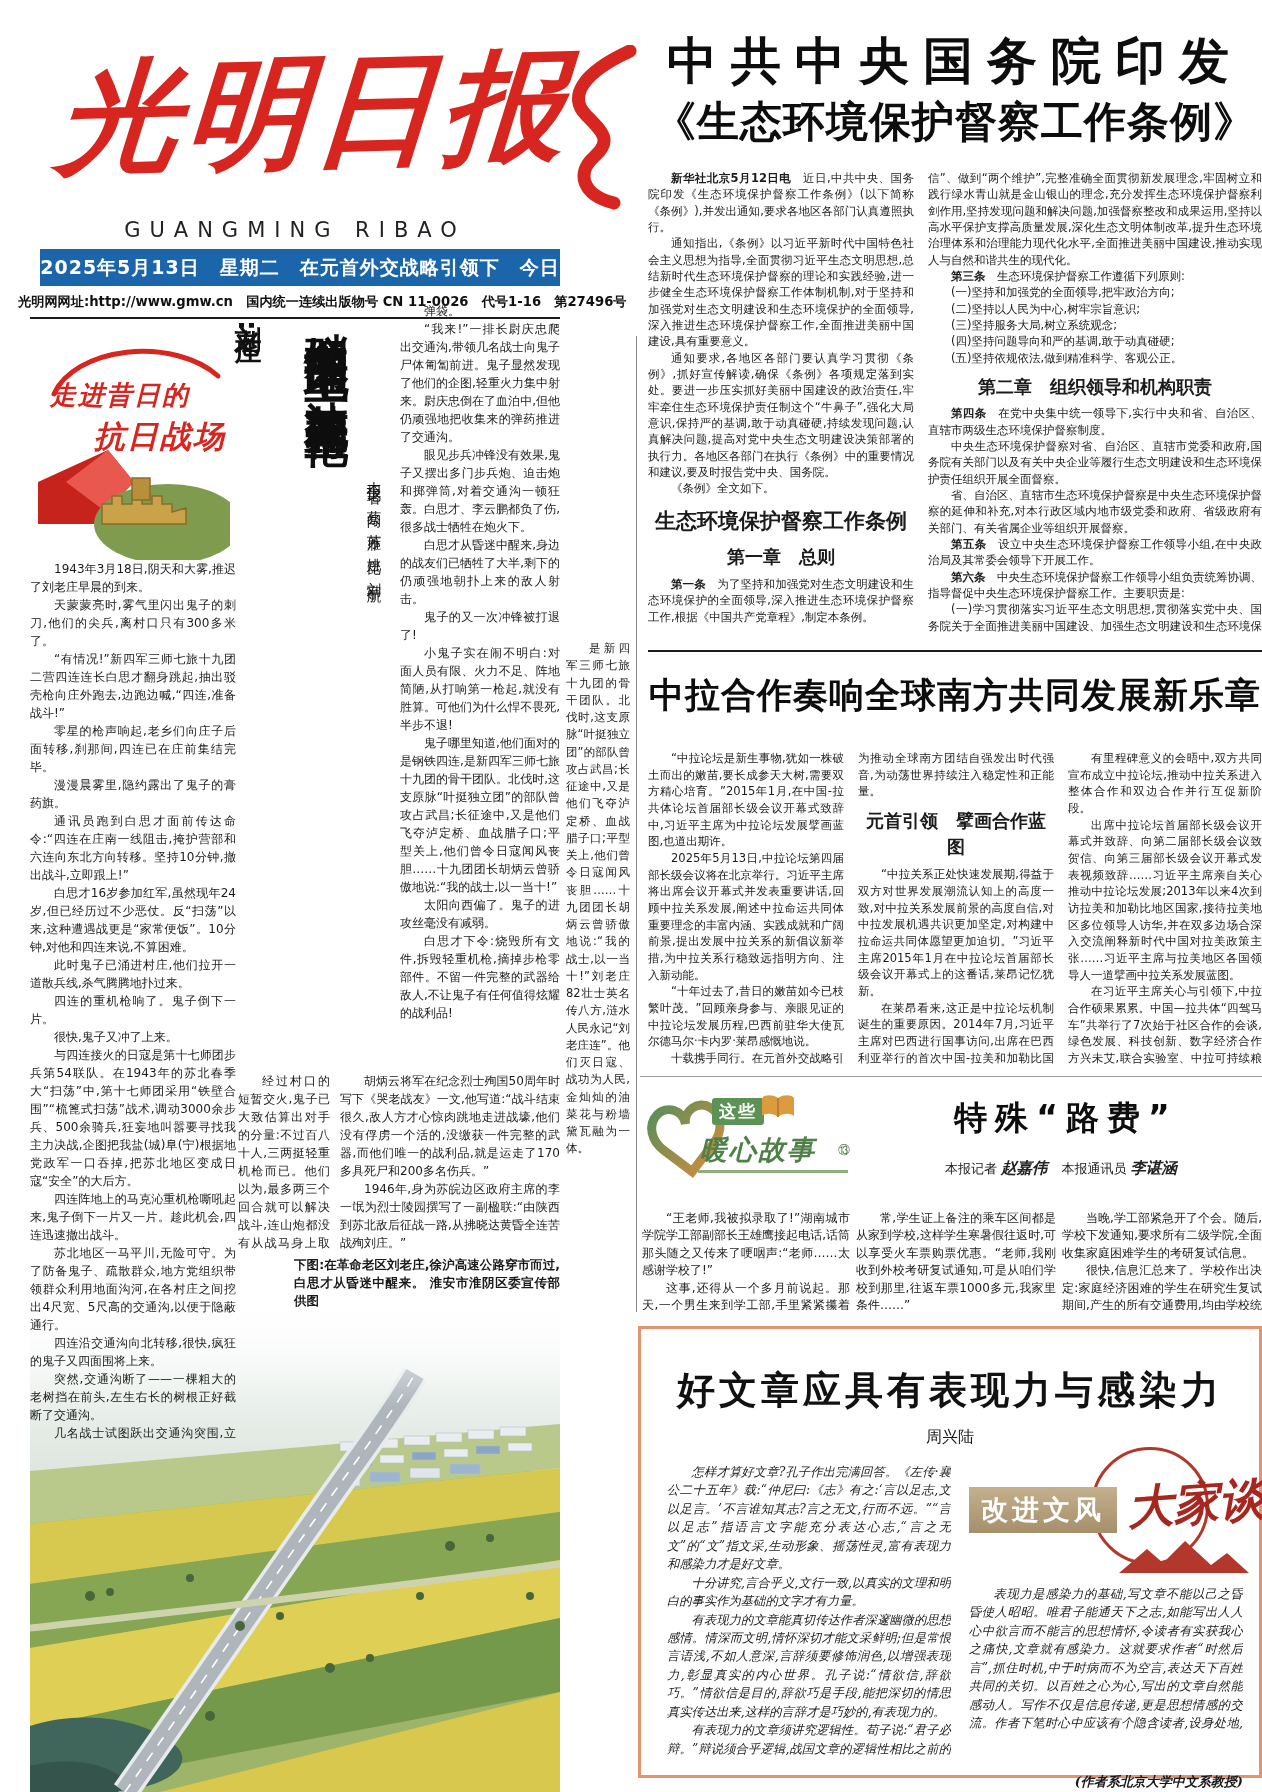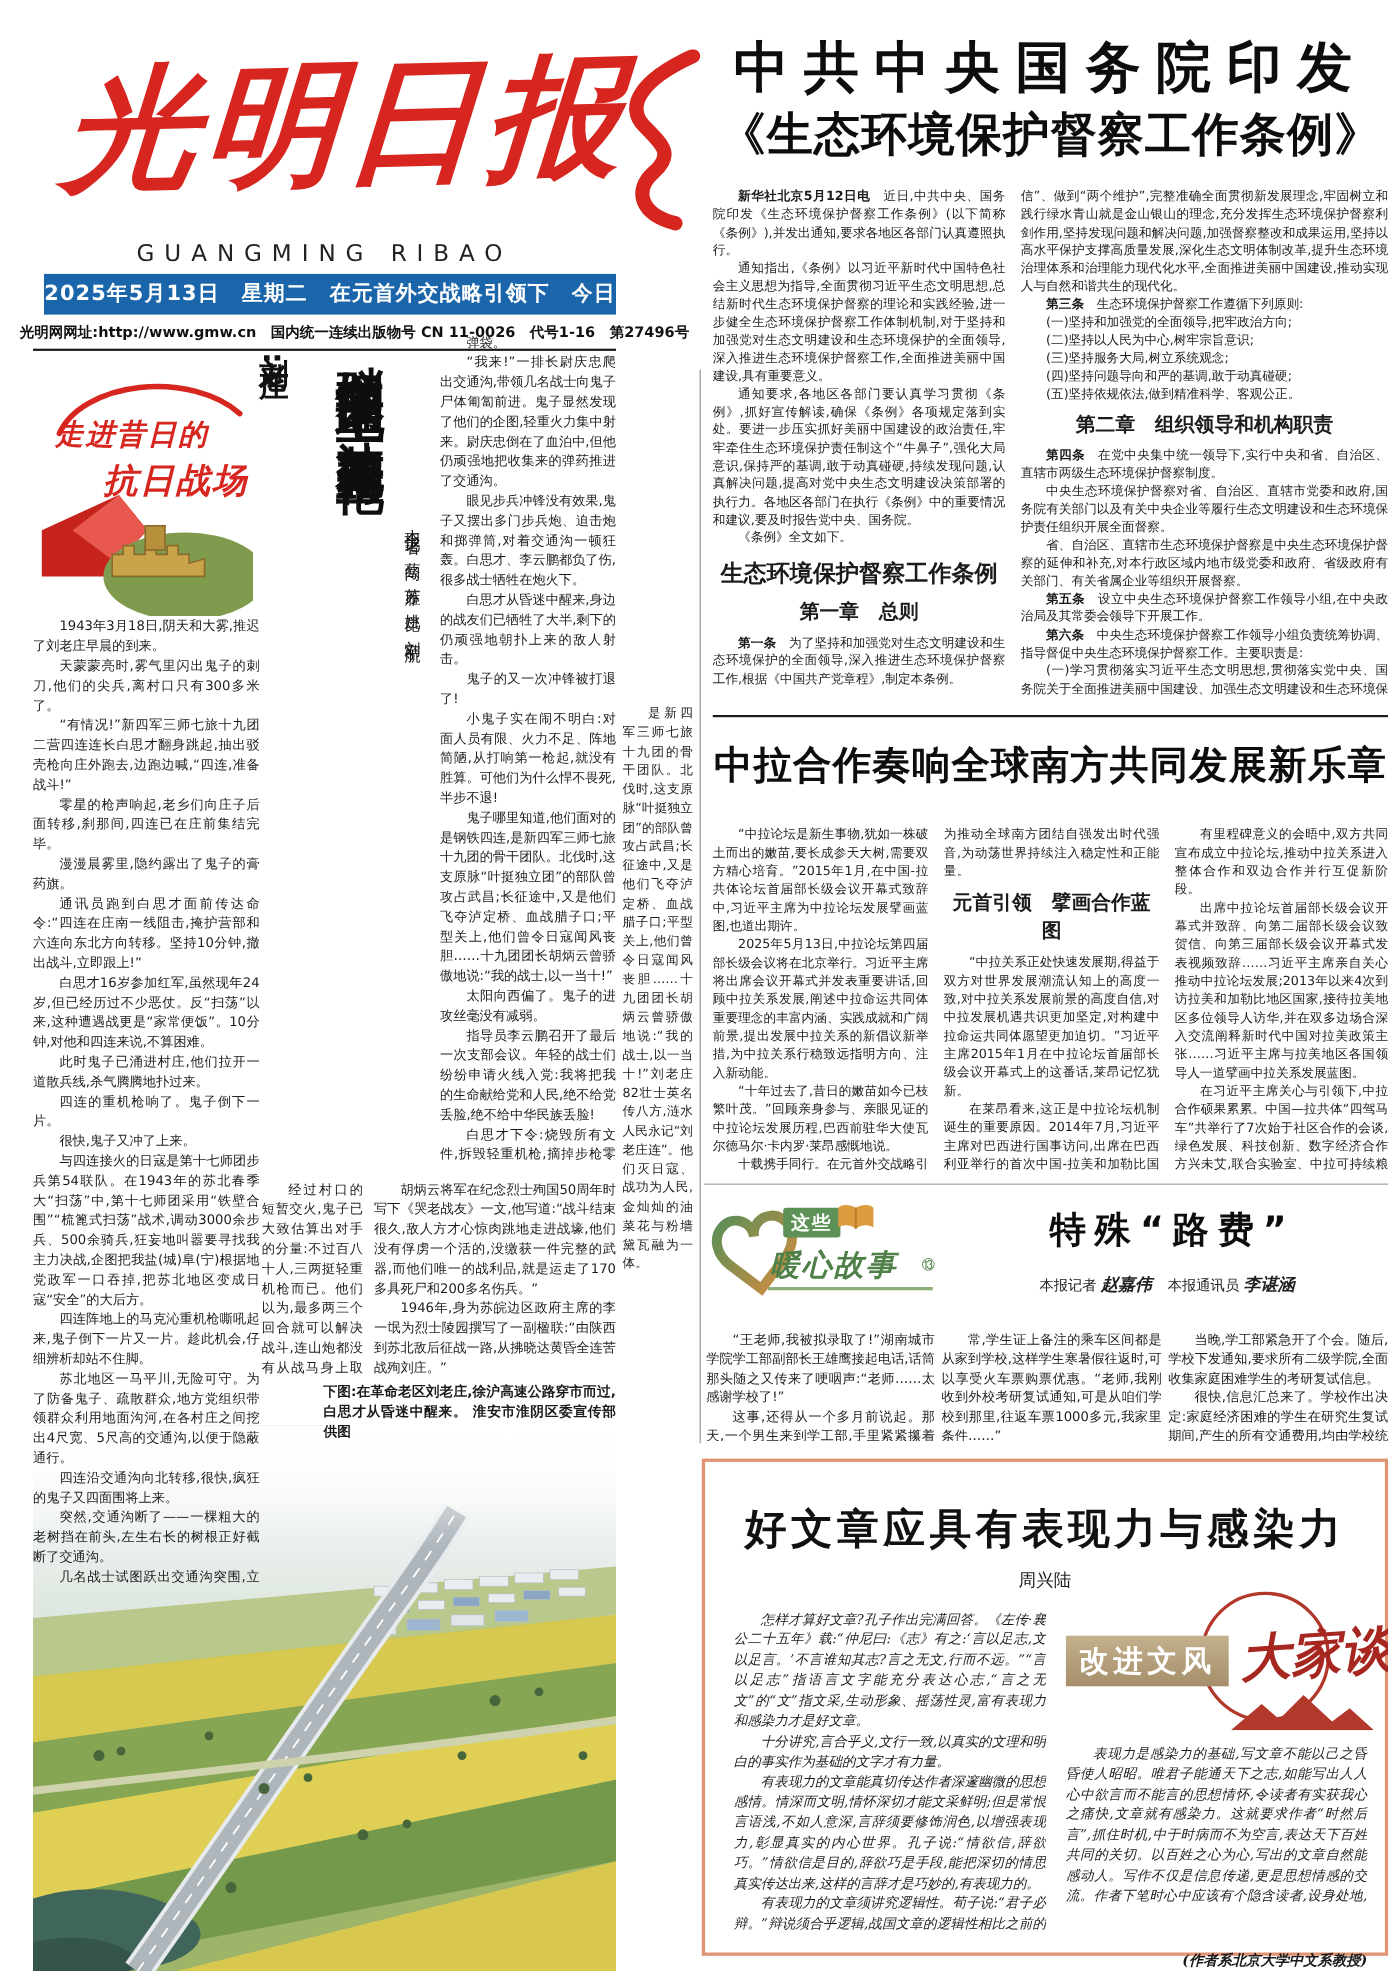--- a/index.html
+++ b/index.html
@@ -93,36 +93,35 @@
       <p>天蒙蒙亮时,雾气里闪出鬼子的刺刀,他们的尖兵,离村口只有300多米了。</p>
       <p>“有情况!”新四军三师七旅十九团二营四连连长白思才翻身跳起,抽出驳壳枪向庄外跑去,边跑边喊,“四连,准备战斗!”</p>
       <p>零星的枪声响起,老乡们向庄子后面转移,刹那间,四连已在庄前集结完毕。</p>
       <p>漫漫晨雾里,隐约露出了鬼子的膏药旗。</p>
       <p>通讯员跑到白思才面前传达命令:“四连在庄南一线阻击,掩护营部和六连向东北方向转移。坚持10分钟,撤出战斗,立即跟上!”</p>
       <p>白思才16岁参加红军,虽然现年24岁,但已经历过不少恶仗。反“扫荡”以来,这种遭遇战更是“家常便饭”。10分钟,对他和四连来说,不算困难。</p>
       <p>此时鬼子已涌进村庄,他们拉开一道散兵线,杀气腾腾地扑过来。</p>
       <p>四连的重机枪响了。鬼子倒下一片。</p>
       <p>很快,鬼子又冲了上来。</p>
       <p>与四连接火的日寇是第十七师团步兵第54联队。在1943年的苏北春季大“扫荡”中,第十七师团采用“铁壁合围”“梳篦式扫荡”战术,调动3000余步兵、500余骑兵,狂妄地叫嚣要寻找我主力决战,企图把我盐(城)阜(宁)根据地党政军一口吞掉,把苏北地区变成日寇“安全”的大后方。</p>
-      <p>四连阵地上的马克沁重机枪嘶吼起来,鬼子倒下一片又一片。趁此机会,仔细辨析却站不住脚。</p>
+      <p>四连阵地上的马克沁重机枪嘶吼起来,鬼子倒下一片又一片。趁此机会,四连迅速撤出战斗。</p>
       <p>苏北地区一马平川,无险可守。为了防备鬼子、疏散群众,地方党组织带领群众利用地面沟河,在各村庄之间挖出4尺宽、5尺高的交通沟,以便于隐蔽通行。</p>
       <p>四连沿交通沟向北转移,很快,疯狂的鬼子又四面围将上来。</p>
       <p>突然,交通沟断了——一棵粗大的老树挡在前头,左生右长的树根正好截断了交通沟。</p>
       <p>几名战士试图跃出交通沟突围,立即引来敌人轻重机枪的交织火力。远处,鬼子的骑兵正在游弋。</p>
     </div>
   <div class="abs jcol" style="left:400px;top:302px;width:160px;height:756px;">
       <p>弹袋。</p>
       <p>“我来!”一排长尉庆忠爬出交通沟,带领几名战士向鬼子尸体匍匐前进。鬼子显然发现了他们的企图,轻重火力集中射来。尉庆忠倒在了血泊中,但他仍顽强地把收集来的弹药推进了交通沟。</p>
       <p>眼见步兵冲锋没有效果,鬼子又摆出多门步兵炮、迫击炮和掷弹筒,对着交通沟一顿狂轰。白思才、李云鹏都负了伤,很多战士牺牲在炮火下。</p>
       <p>白思才从昏迷中醒来,身边的战友们已牺牲了大半,剩下的仍顽强地朝扑上来的敌人射击。</p>
       <p>鬼子的又一次冲锋被打退了!</p>
       <p>小鬼子实在闹不明白:对面人员有限、火力不足、阵地简陋,从打响第一枪起,就没有胜算。可他们为什么悍不畏死,半步不退!</p>
       <p>鬼子哪里知道,他们面对的是钢铁四连,是新四军三师七旅十九团的骨干团队。北伐时,这支原脉“叶挺独立团”的部队曾攻占武昌;长征途中,又是他们飞夺泸定桥、血战腊子口;平型关上,他们曾令日寇闻风丧胆……十九团团长胡炳云曾骄傲地说:“我的战士,以一当十!”</p>
       <p>太阳向西偏了。鬼子的进攻丝毫没有减弱。</p>
-      <p>指导员李云鹏召开了最后一次支部会议。年轻的战士们纷纷申请火线入党:我将把我的生命献给党和人民,绝不给党丢脸,绝不给中华民族丢脸!</p>
       <p>白思才下令:烧毁所有文件,拆毁轻重机枪,摘掉步枪零部件。不留一件完整的武器给敌人,不让鬼子有任何值得炫耀的战利品!</p>
     </div>
   <div class="abs jcol" style="left:238px;top:1072px;width:92px;height:180px;">
       <p>经过村口的短暂交火,鬼子已大致估算出对手的分量:不过百八十人,三两挺轻重机枪而已。他们以为,最多两三个回合就可以解决战斗,连山炮都没有从战马身上取下,就驱动步兵开始冲锋。</p>
     </div>
   <div class="abs jcol" style="left:340px;top:1072px;width:220px;height:180px;">
       <p>胡炳云将军在纪念烈士殉国50周年时写下《哭老战友》一文,他写道:“战斗结束很久,敌人方才心惊肉跳地走进战壕,他们没有俘虏一个活的,没缴获一件完整的武器,而他们唯一的战利品,就是运走了170多具死尸和200多名伤兵。”</p>
       <p>1946年,身为苏皖边区政府主席的李一氓为烈士陵园撰写了一副楹联:“由陕西到苏北敌后征战一路,从拂晓达黄昏全连苦战殉刘庄。”</p>
     </div>
   <div class="abs jcol" style="left:566px;top:640px;width:64px;height:664px;font-size:11.5px;">

